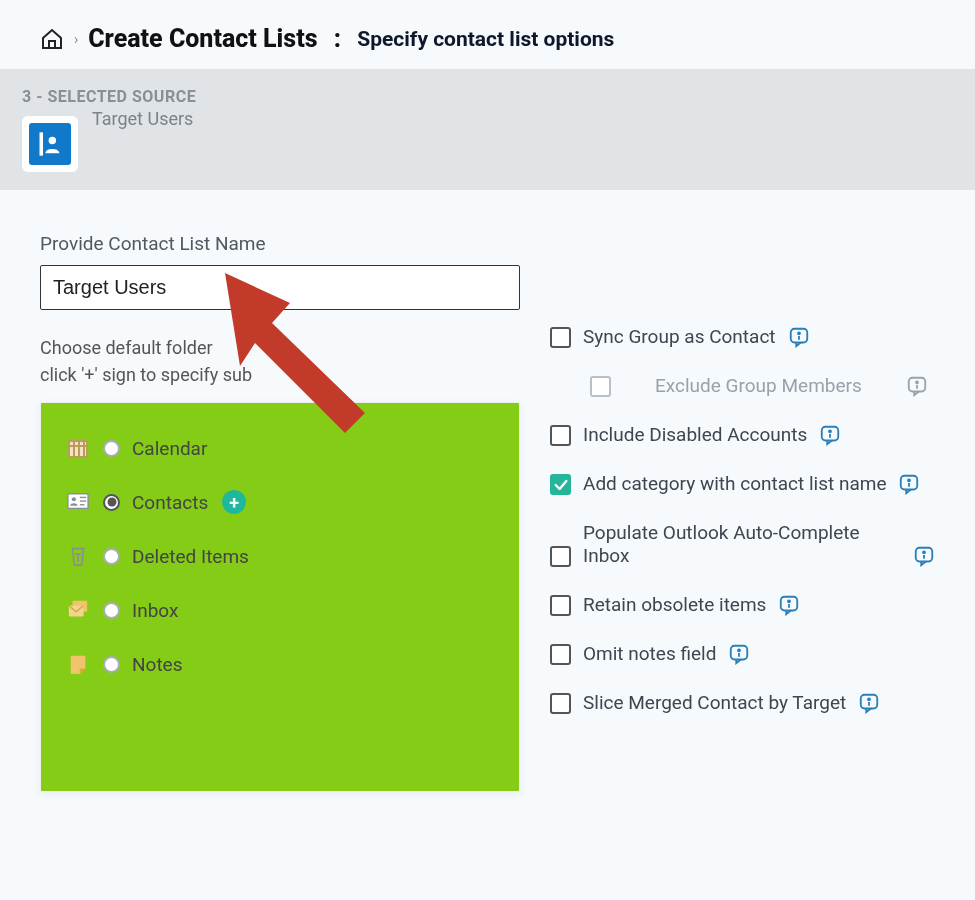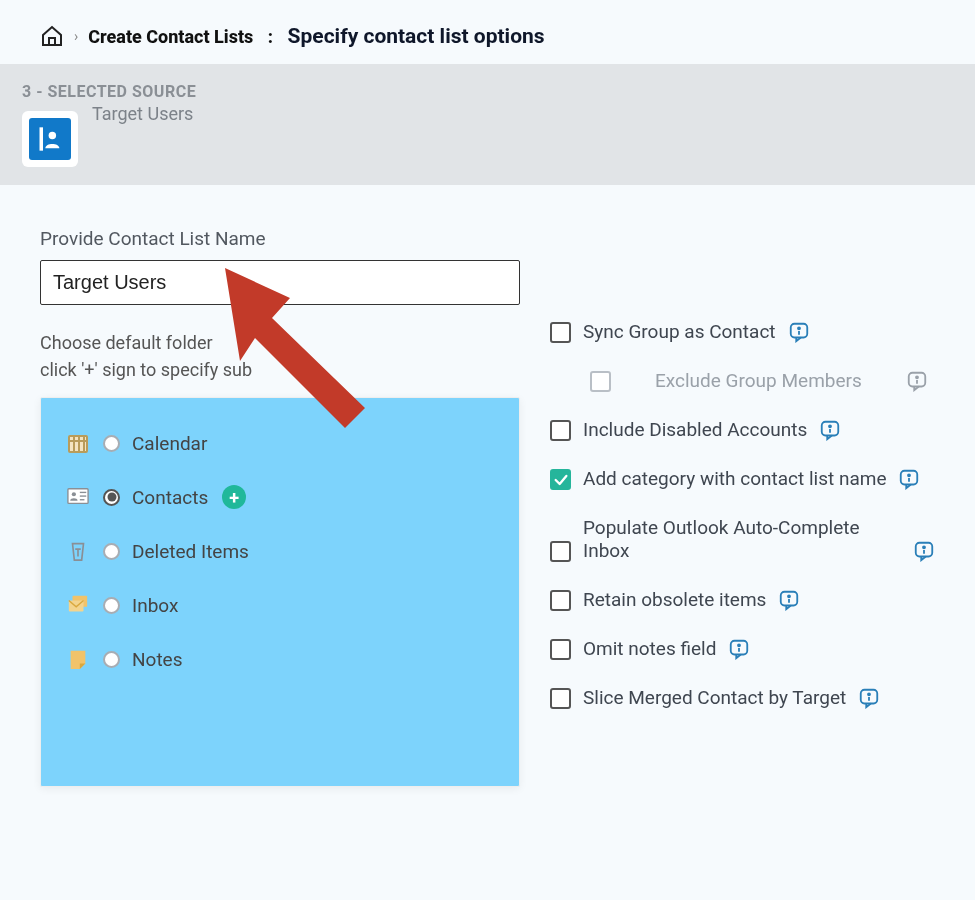--- a/index.html
+++ b/index.html
@@ -16,21 +16,21 @@
     padding: 0;
   }
   .breadcrumb {
     display: flex;
     align-items: center;
     padding: 24px 40px 16px 40px;
     gap: 10px;
   }
   .breadcrumb .home-icon { width: 24px; height: 24px; color: #222; }
   .breadcrumb .sep { color: #888; font-size: 14px; }
-  .breadcrumb .title { font-weight: 800; font-size: 18px; color: #111; }
+  .breadcrumb .title { font-weight: 800; font-size: 25px; color: #111; }
   .breadcrumb .subtitle { font-weight: 700; font-size: 21px; color: #0f172a; }
 
   .source-bar {
     background: #e1e4e7;
     padding: 18px 22px 18px 22px;
   }
   .source-bar .step-label {
     color: #8a8f95;
     font-weight: 700;
     letter-spacing: 0.5px;
@@ -83,21 +83,21 @@
     color: #222;
     margin-bottom: 24px;
   }
   .help-text {
     font-size: 18px;
     color: #555;
     line-height: 1.5;
     margin-bottom: 14px;
   }
   .folder-panel {
-    background: #7dd3fc;
+    background: #84cc16;
     border: 1px solid #eee;
     box-shadow: 0 2px 8px rgba(0,0,0,0.06);
     border-radius: 2px;
     padding: 18px 20px 100px 20px;
   }
   .folder-item {
     display: flex;
     align-items: center;
     gap: 12px;
     padding: 14px 4px;

